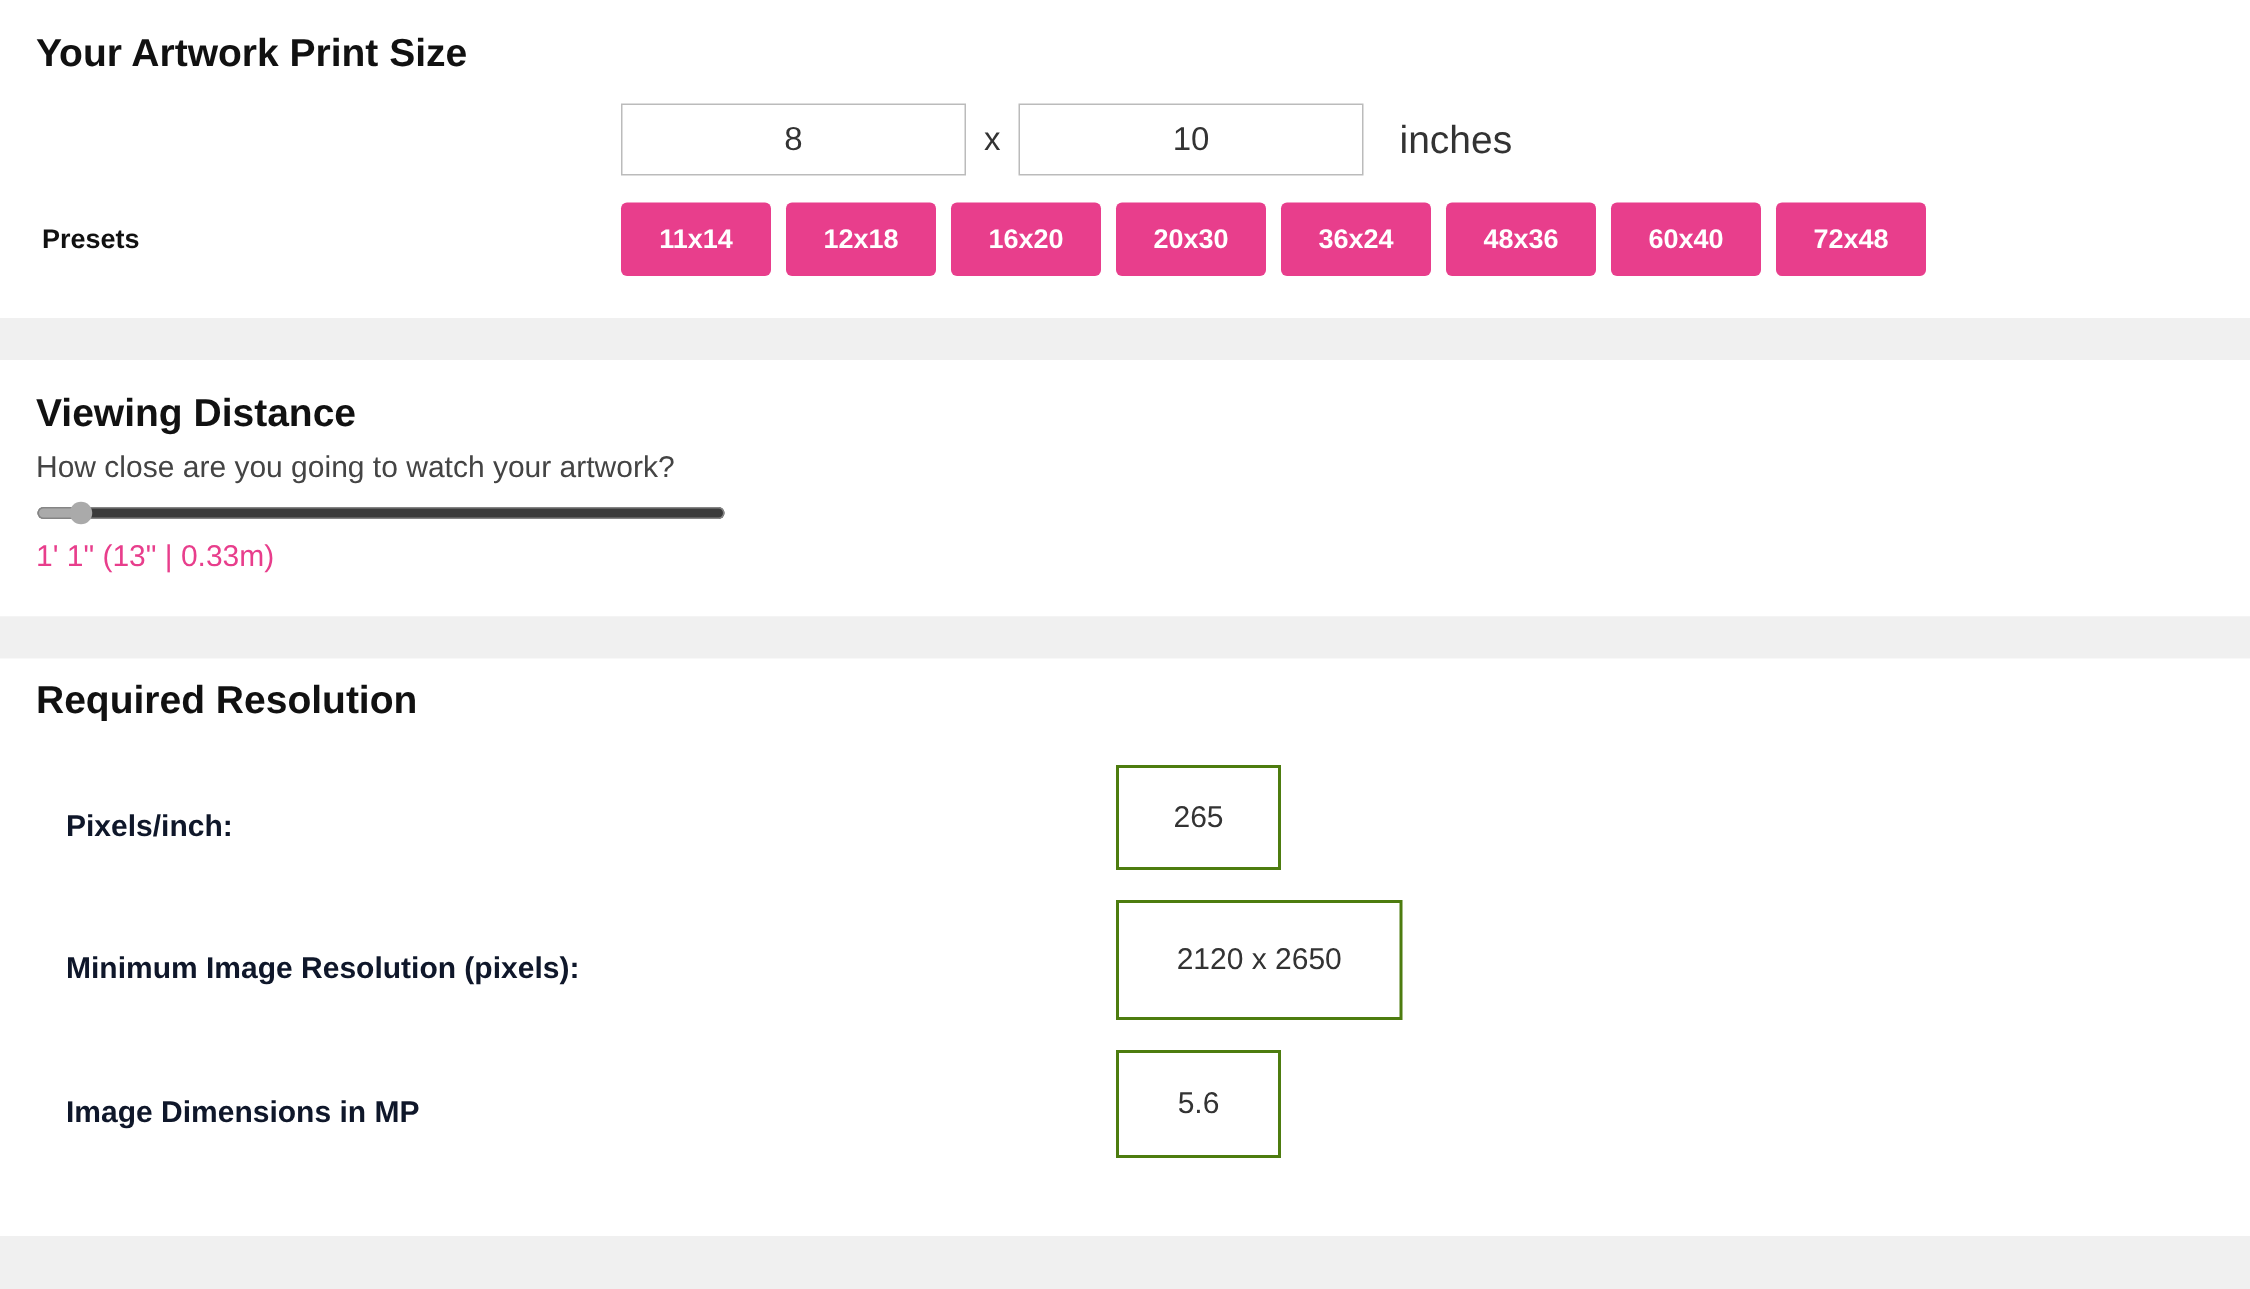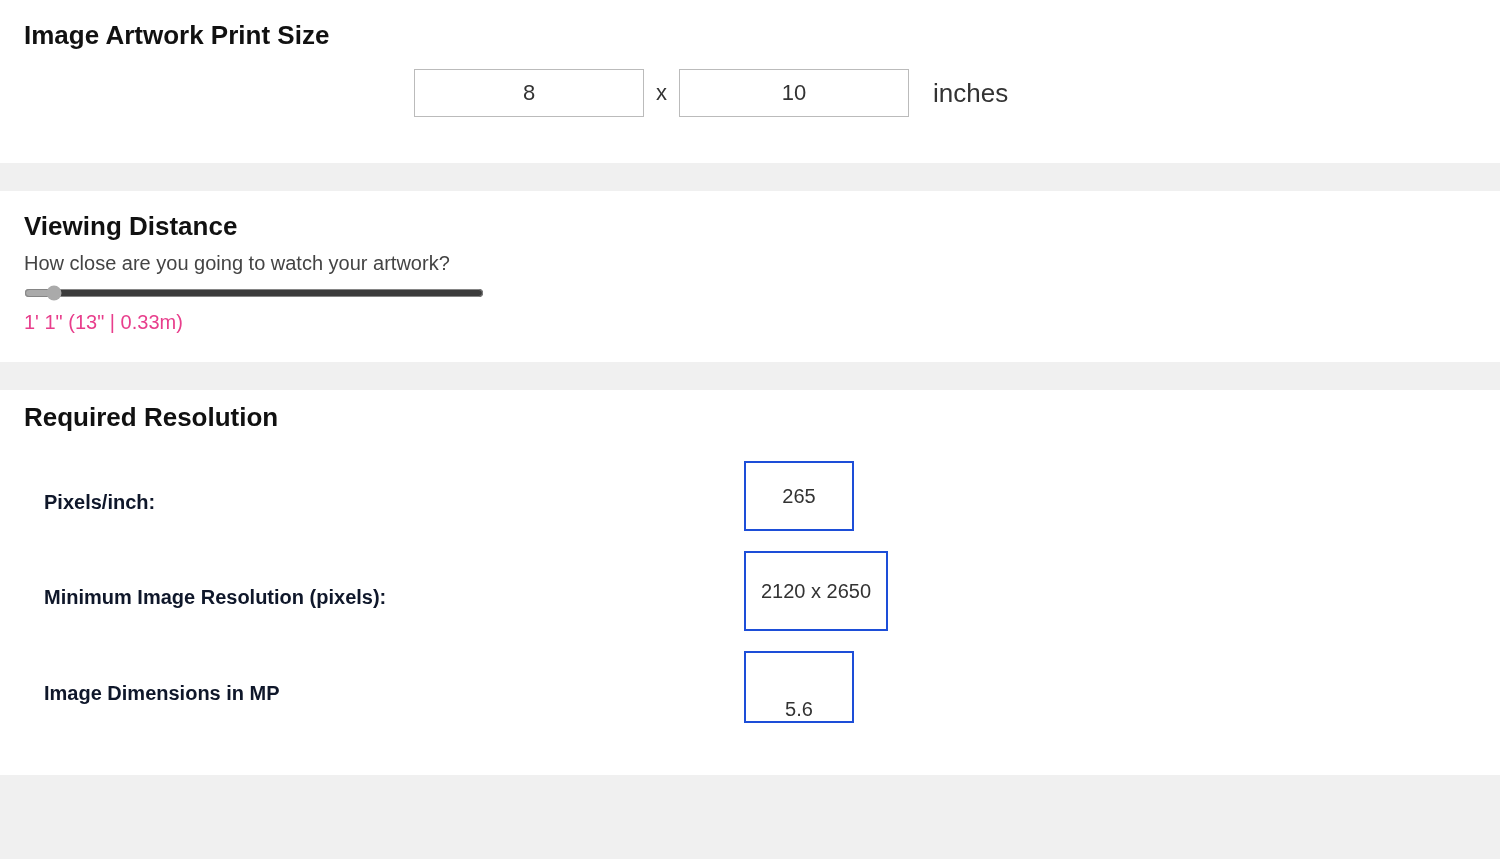--- a/index.html
+++ b/index.html
@@ -148,58 +148,70 @@
 
     .resolution-label {
       font-size: 20px;
       font-weight: bold;
       color: #0f172a;
       width: 700px;
       margin-top: 12px;
     }
 
     .resolution-box {
-      border: 2px solid #1d4ed8;
+      border: 2px solid #4d7c0f;
       display: flex;
       align-items: center;
       justify-content: center;
       font-size: 20px;
       color: #333;
       background: #fff;
     }
 
     .box-small {
       width: 110px;
       height: 70px;
     }
 
     .box-medium {
-      width: 144px;
+      width: 191px;
       height: 80px;
     }
 
     .box-small2 {
       width: 110px;
       height: 72px;
-      align-items: flex-end;
     }
   </style>
 </head>
 <body>
 
 <div class="section-white">
-  <h1 class="section-title">Image Artwork Print Size</h1>
+  <h1 class="section-title">Your Artwork Print Size</h1>
 
   <div class="print-size-row">
     <input class="size-input" type="text" value="8" style="">
     <span class="x-label">x</span>
     <input class="size-input" type="text" value="10" style="">
     <span class="inches-label">inches</span>
   </div>
 
+  <div class="presets-row">
+    <span class="presets-label">Presets</span>
+    <div class="presets-buttons">
+      <button class="preset-btn">11x14</button>
+      <button class="preset-btn">12x18</button>
+      <button class="preset-btn">16x20</button>
+      <button class="preset-btn">20x30</button>
+      <button class="preset-btn">36x24</button>
+      <button class="preset-btn">48x36</button>
+      <button class="preset-btn">60x40</button>
+      <button class="preset-btn">72x48</button>
+    </div>
+  </div>
 </div>
 
 <div class="section-gap"></div>
 
 <div class="section-white">
   <h2 class="viewing-distance-title">Viewing Distance</h2>
   <p class="viewing-subtitle">How close are you going to watch your artwork?</p>
   <div class="viewing-slider-row">
     <input class="distance-slider" type="range" min="0" max="100" value="5" style="">
   </div>

